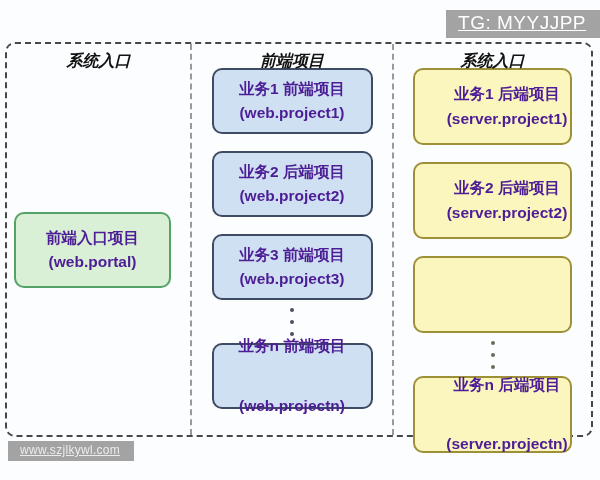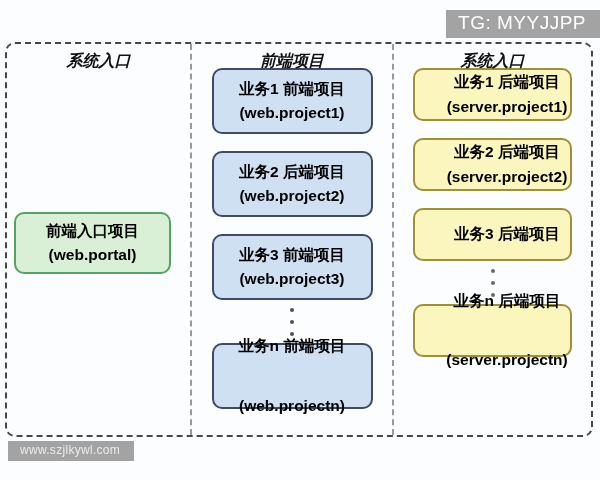--- a/index.html
+++ b/index.html
@@ -9,21 +9,21 @@
     background:#ffffff;
   }
   .page {
     position:relative; width:600px; height:480px;
     background:#fcfdfe; overflow:hidden;
   }
   
   .badge {
     position:absolute; background:#a3a3a3; color:#ffffff;
     font-size:19px; font-weight:400; letter-spacing:0.5px;
-    padding:2px 14px 4px 12px; white-space:nowrap;
+    padding:2px 14px 4px 12px; white-space:nowrap;text-decoration:underline;
   }
   .badge-top { top:10px; right:0; }
   .badge-bottom { top:441px; left:8px; color:#ececec; font-size:12px; letter-spacing:0.3px; }
 
   
   .container {
     position:absolute; left:5px; top:42px; width:588px; height:395px;
     border:2px dashed #474747; border-radius:10px;
     display:flex; background:#fcfdfe;
   }
@@ -33,33 +33,33 @@
   .col-backend  { flex:1; }
   .col-header {
     height:24px; padding-top:7px; text-align:center;
     font-size:16px; font-weight:700; color:#111;font-style:italic;
   }
 
   
   .node {
     border-radius:10px; border-width:2px; border-style:solid;
     display:flex; flex-direction:column; align-items:center; justify-content:center;
-    text-align:center; font-weight:700; color:#000000;
+    text-align:center; font-weight:700; color:#4c1d95;
     font-size:15.5px; line-height:1.55;
   }
   .node-green {
-    position:absolute; left:7px; top:168px; width:157px; height:62px;
+    position:absolute; left:7px; top:168px; width:157px; height:76px;
     background:#d9efd6; border-color:#55a266;
   }
   .node-blue {
     width:161px; height:66px; margin:17px auto 0 auto;
     background:#cfe0f2; border-color:#3e4b64;
   }
   .node-yellow {
-    width:159px; height:53px; margin:17px auto 0 auto;
+    width:159px; height:77px; margin:17px auto 0 auto;
     background:#fbf5be; border-color:#9e9038;padding-left:29px;
   }
   .node-first { margin-top:0; }
   .node-after-dots { margin-top:0;gap:35px; }
 
   
   .vdots {
     height:43px; display:flex; flex-direction:column;
     align-items:center; justify-content:center; gap:8px;
   }
@@ -112,21 +112,20 @@
       <div class="col-header">系统入口</div>
       <div class="node node-yellow node-first">
         <div>业务1 后端项目</div>
         <div>(server.project1)</div>
       </div>
       <div class="node node-yellow">
         <div>业务2 后端项目</div>
         <div>(server.project2)</div>
       </div>
       <div class="node node-yellow">
-        <div>业务3 后端项目</div>
       </div>
       <div class="vdots">
         <span class="dot"></span>
         <span class="dot"></span>
         <span class="dot"></span>
       </div>
       <div class="node node-yellow node-after-dots">
         <div>业务n 后端项目</div>
         <div>(server.projectn)</div>
       </div>

